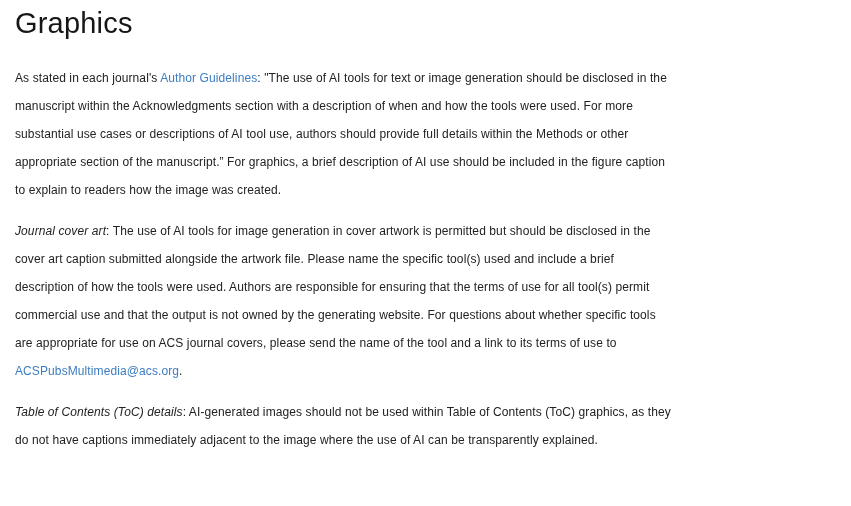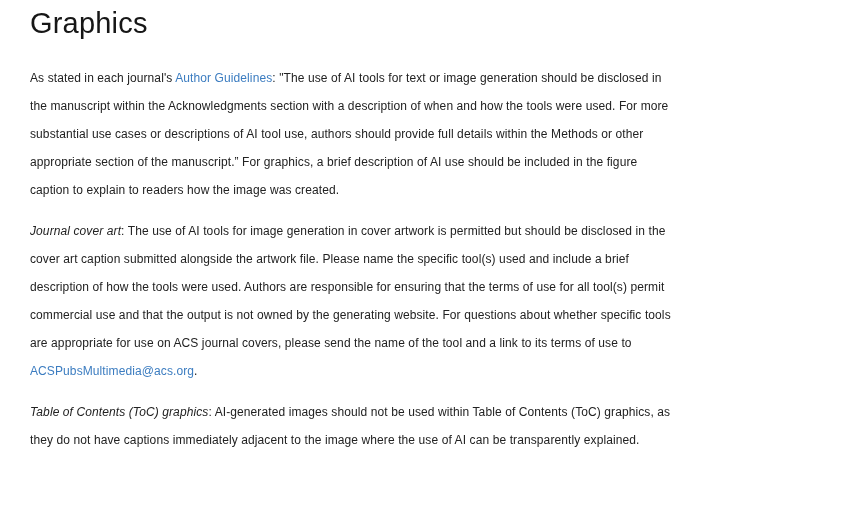--- a/index.html
+++ b/index.html
@@ -8,21 +8,21 @@
     background: #ffffff;
   }
   body {
     width: 851px;
     height: 506px;
     overflow: hidden;
     font-family: "Liberation Sans", sans-serif;
     -webkit-font-smoothing: antialiased;
   }
   .content {
-    padding: 6px 15px 0 30px;
+    padding: 6px 15px 0 15px;
     box-sizing: border-box;
     width: 687px;
   }
   h1.page-title {
     font-size: 29px;
     line-height: 34px;
     font-weight: 400;
     color: #161616;
     margin: 0 0 24px 0;
     letter-spacing: 0.2px;
@@ -48,15 +48,15 @@
 <body>
 
 <main class="content">
 
   <h1 class="page-title">Graphics</h1>
 
   <p class="body-paragraph"><span>As stated in each journal's </span><a class="link" href="#">Author Guidelines</a><span>: "The use of AI tools for text or image generation should be disclosed in the manuscript within the Acknowledgments section with a description of when and how the tools were used. For more substantial use cases or descriptions of AI tool use, authors should provide full details within the Methods or other appropriate section of the manuscript.” For graphics, a brief description of AI use should be included in the figure caption to explain to readers how the image was created.</span></p>
 
   <p class="body-paragraph"><em class="lead-in">Journal cover art</em><span>: The use of AI tools for image generation in cover artwork is permitted but should be disclosed in the cover art caption submitted alongside the artwork file. Please name the specific tool(s) used and include a brief description of how the tools were used. Authors are responsible for ensuring that the terms of use for all tool(s) permit commercial use and that the output is not owned by the generating website. For questions about whether specific tools are appropriate for use on ACS journal covers, please send the name of the tool and a link to its terms of use to </span><a class="link" href="#">ACSPubsMultimedia@acs.org</a><span>.</span></p>
 
-  <p class="body-paragraph"><em class="lead-in">Table of Contents (ToC) graphics</em><span>: AI-generated images should not be used within Table of Contents (ToC) graphics, as they do not have captions immediately adjacent to the image where the use of AI can be transparently explained.</span></p>
+  <p class="body-paragraph"><em class="lead-in">Table of Contents (ToC) details</em><span>: AI-generated images should not be used within Table of Contents (ToC) graphics, as they do not have captions immediately adjacent to the image where the use of AI can be transparently explained.</span></p>
 
 </main>
 
 </body></html>

